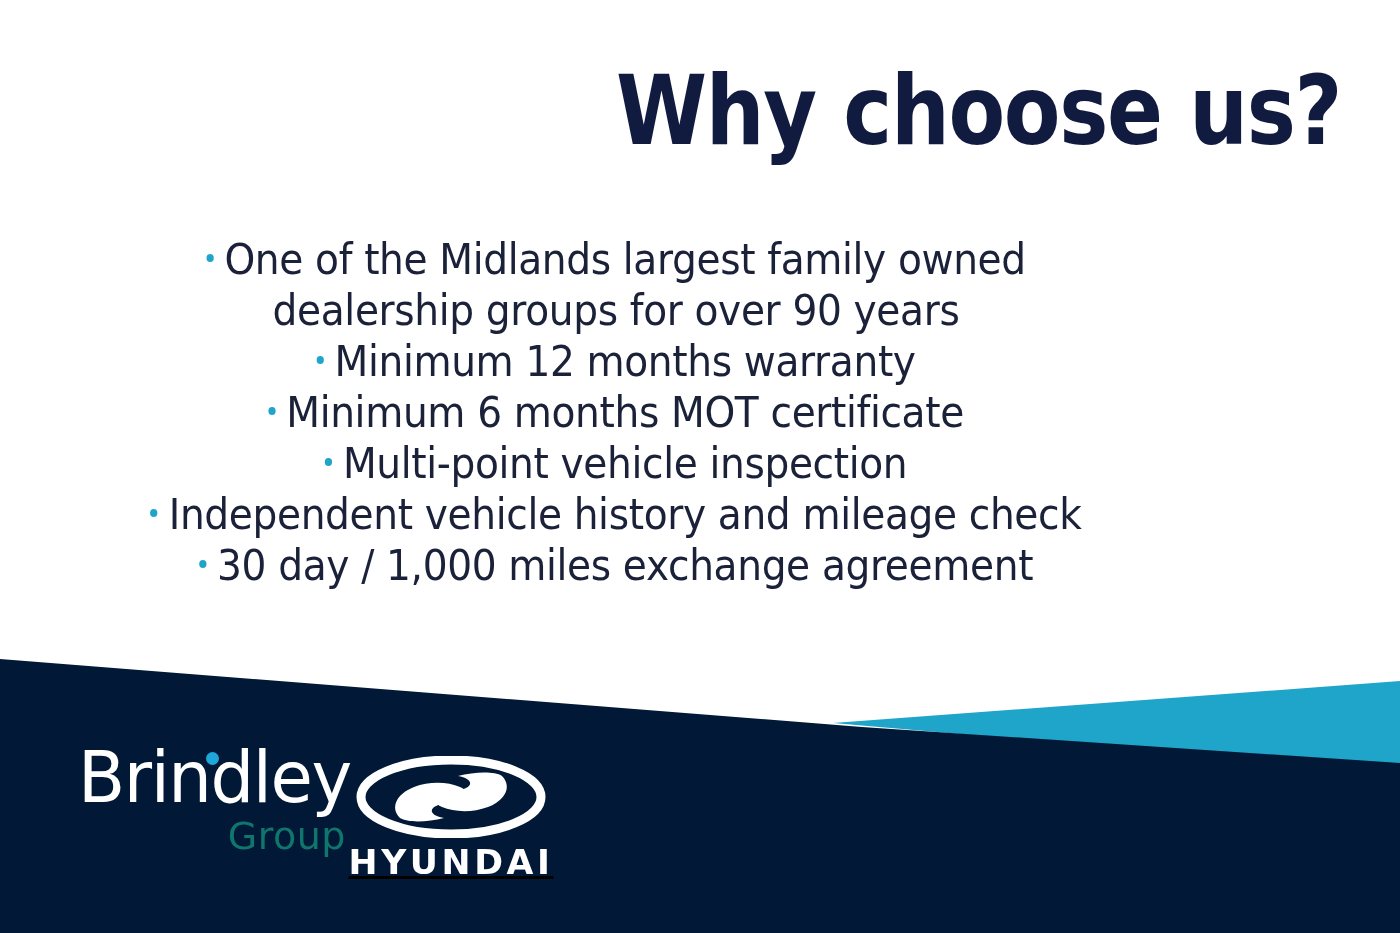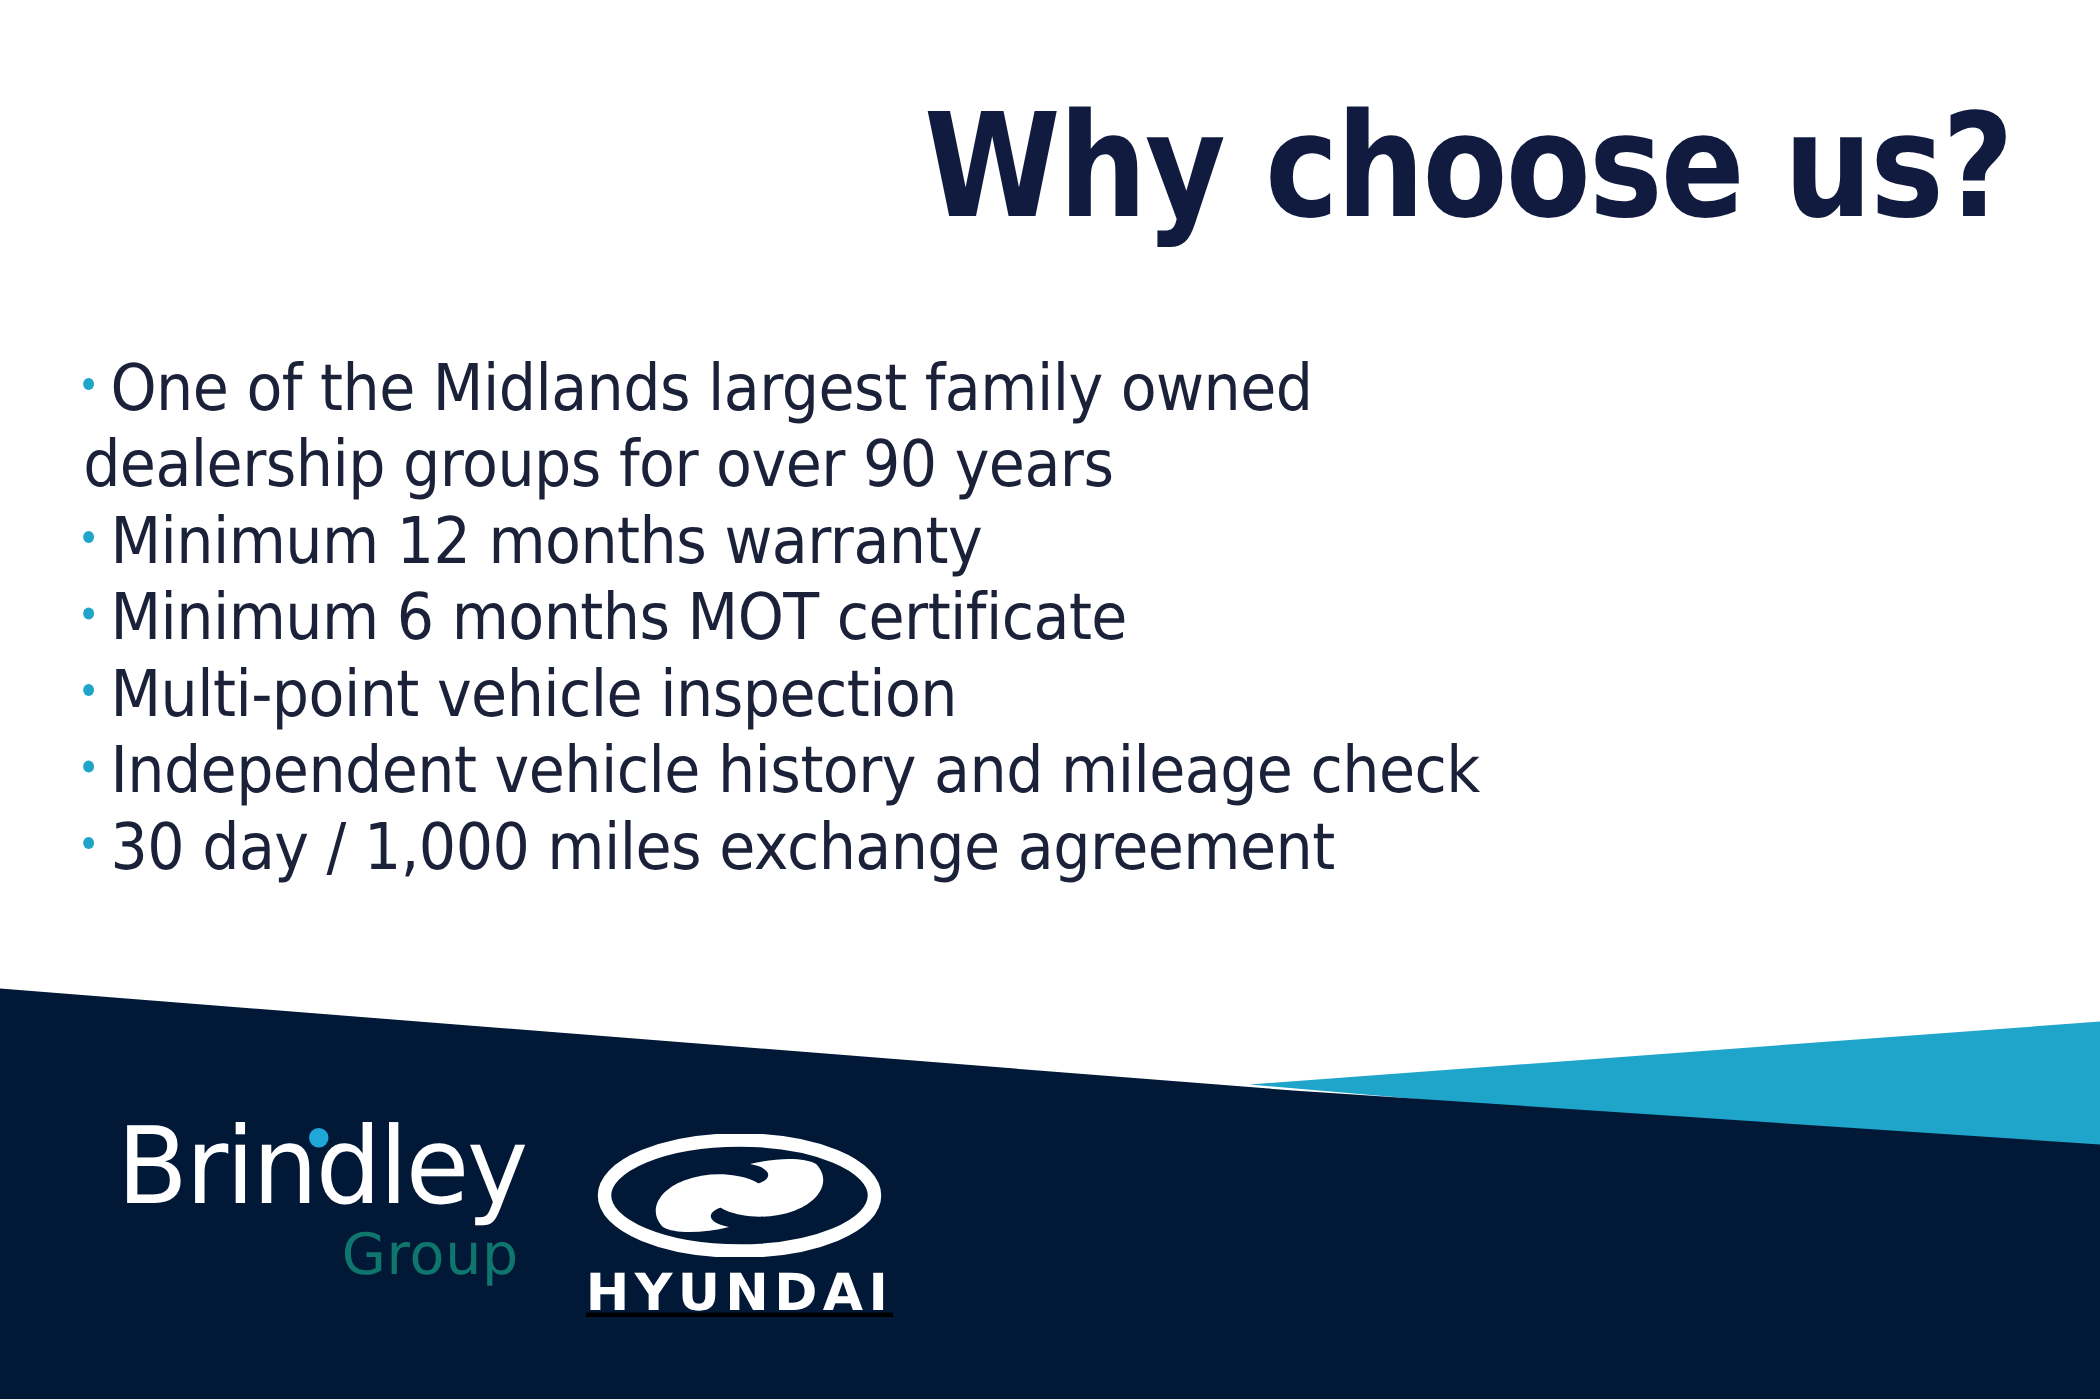--- a/index.html
+++ b/index.html
@@ -44,20 +44,21 @@
     transform-origin: center center;
     white-space: nowrap;
   }
 
   
   .bullets {
     position: absolute;
     top: 234px;
     left: 0;
     width: 1232px;
+    text-align: center;
     list-style: none;
     margin: 0;
     padding: 0;
   }
   .bullet-line {
     font-family: "DejaVu Sans", "Liberation Sans", sans-serif;
     font-size: 43px;
     font-weight: 400;
     line-height: 51px;
     color: #1a2138;
@@ -88,21 +89,20 @@
     pointer-events: none;
   }
 
   
   .logo-row {
     position: absolute;
     left: 78px;
     top: 742px;
     display: flex;
     align-items: flex-start;
-    gap: 42px;
   }
 
   .brindley {
     position: relative;
     width: 268px;
   }
   .brindley-word {
     font-family: "DejaVu Sans", "Liberation Sans", sans-serif;
     font-size: 71px;
     font-weight: 400;

